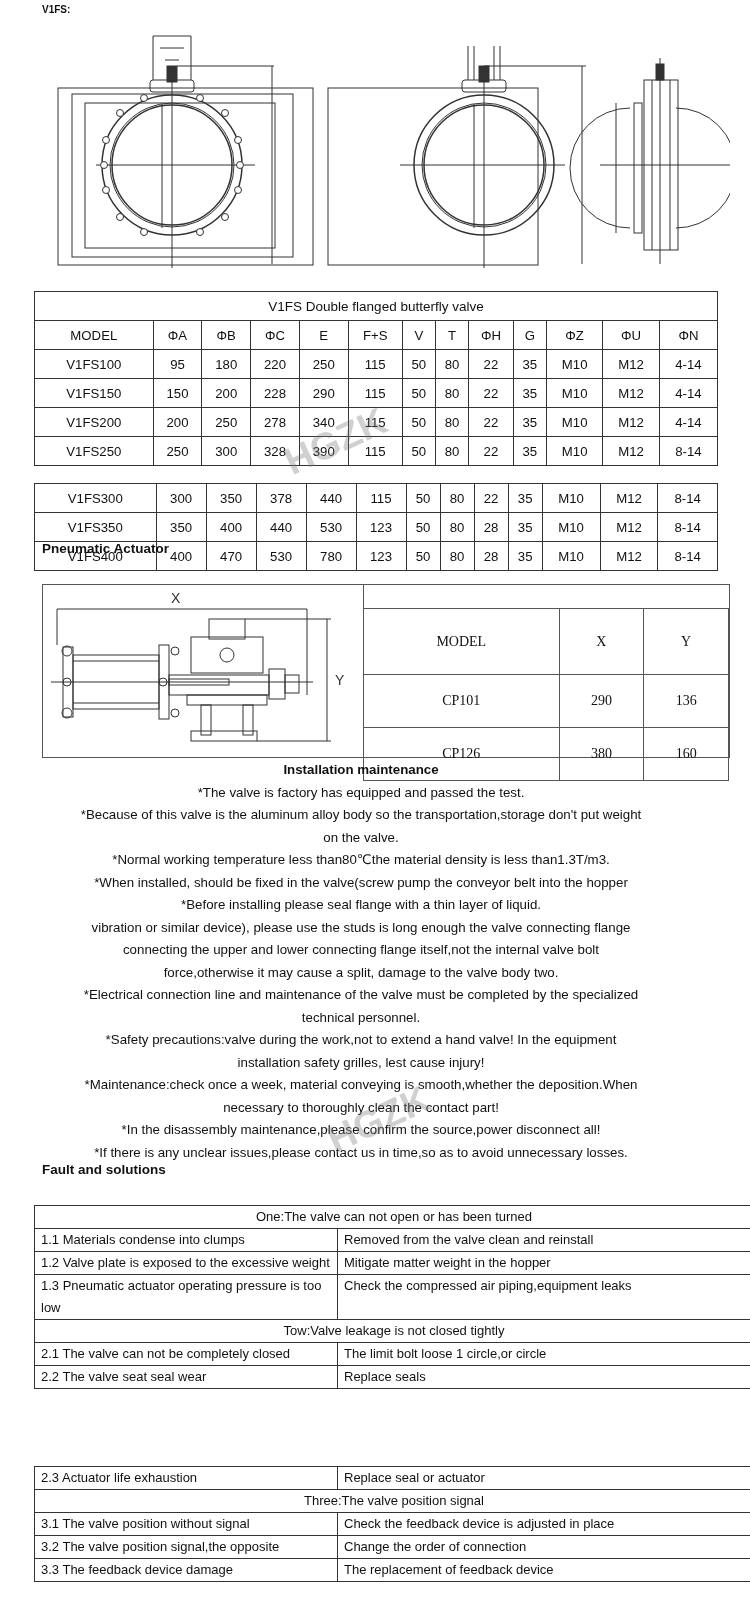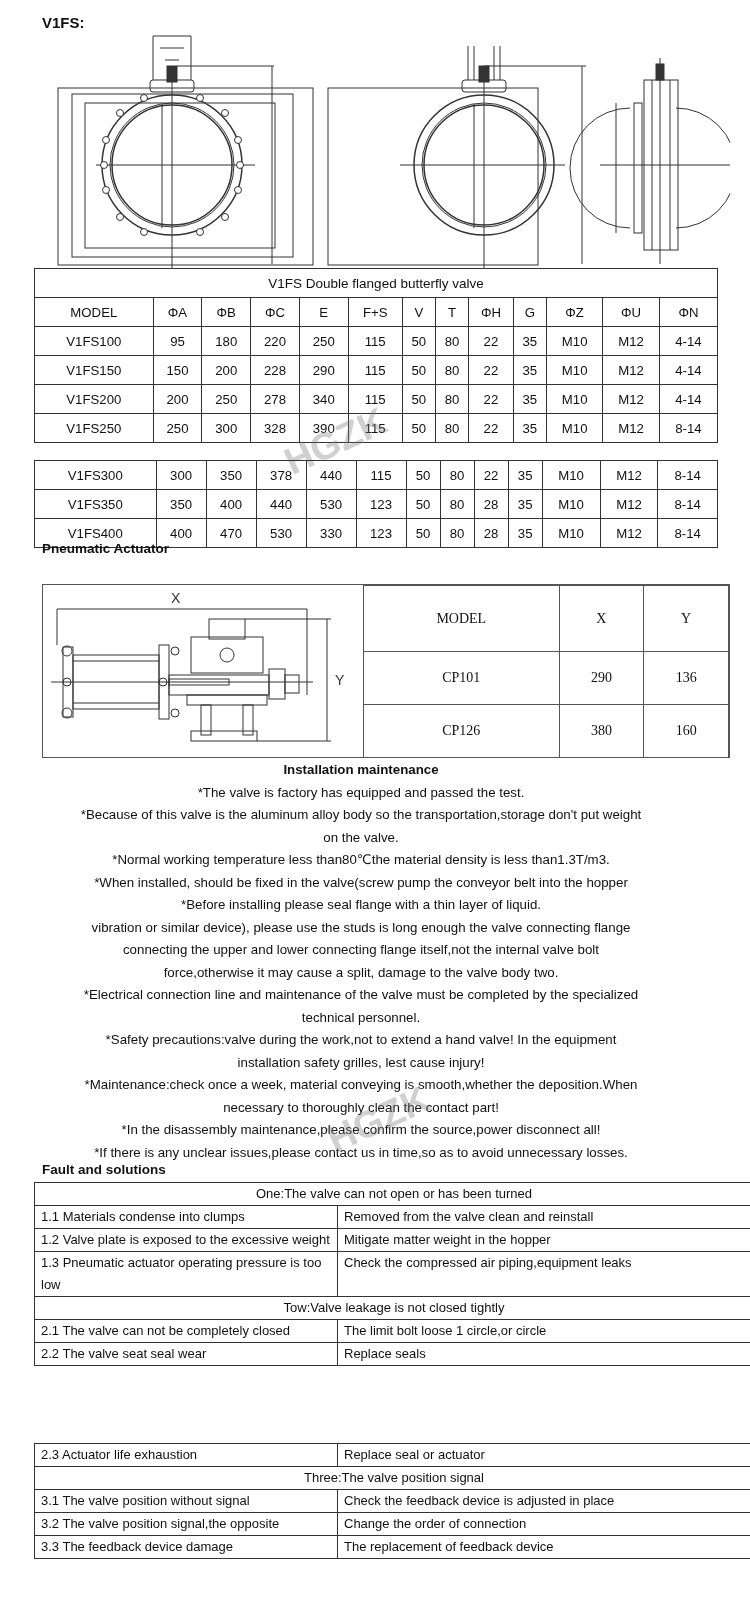--- a/index.html
+++ b/index.html
@@ -1,21 +1,21 @@
 <!DOCTYPE html>
 <html><head>
 <meta charset="utf-8">
 <style>
   html,body{margin:0;padding:0;background:#fff;}
   body{width:750px;height:1619px;position:relative;overflow:hidden;font-family:"Liberation Sans","DejaVu Sans",sans-serif;color:#111;}
   .abs{position:absolute;}
-  .h-title{left:42px;top:14px;font-weight:bold;font-size:15px;}
+  .h-title{left:42px;top:4px;font-weight:bold;font-size:10px;}
   .drawings{left:40px;top:28px;width:690px;height:240px;}
   .drawings svg{width:100%;height:100%;}
-  table{border-collapse:collapse;}
+  table{border-collapse:collapse;margin-top:23px;}
   .spec1{left:34px;top:268px;width:684px;font-size:13.2px;}
   .spec1 td{border:1px solid #333;text-align:center;height:28px;padding:0;}
   .spec1 .cap td{height:28px;font-size:13.5px;}
   .spec2{left:34px;top:460px;width:684px;font-size:13.2px;border-radius:16px;}
   .spec2 td{border:1px solid #333;text-align:center;height:28px;padding:0;}
   .sec{left:42px;font-weight:bold;font-size:13.5px;}
   .act-box{left:42px;top:584px;width:686px;height:172px;border:1px solid #555;}
   .act-draw{position:absolute;left:0;top:0;width:320px;height:172px;border-right:1px solid #555;}
   .act-tbl{position:absolute;left:320px;top:0;width:366px;height:172px;font-family:"Liberation Serif","DejaVu Serif",serif;font-size:14px;}
   .act-tbl td{border:1px solid #555;text-align:center;padding:0;}
@@ -223,21 +223,21 @@
         <td>35</td>
         <td>M10</td>
         <td>M12</td>
         <td>8-14</td>
       </tr>
       <tr>
         <td>V1FS400</td>
         <td>400</td>
         <td>470</td>
         <td>530</td>
-        <td>330</td>
+        <td>780</td>
         <td>123</td>
         <td>50</td>
         <td>80</td>
         <td>28</td>
         <td>35</td>
         <td>M10</td>
         <td>M12</td>
         <td>8-14</td>
       </tr>
     </tbody>

